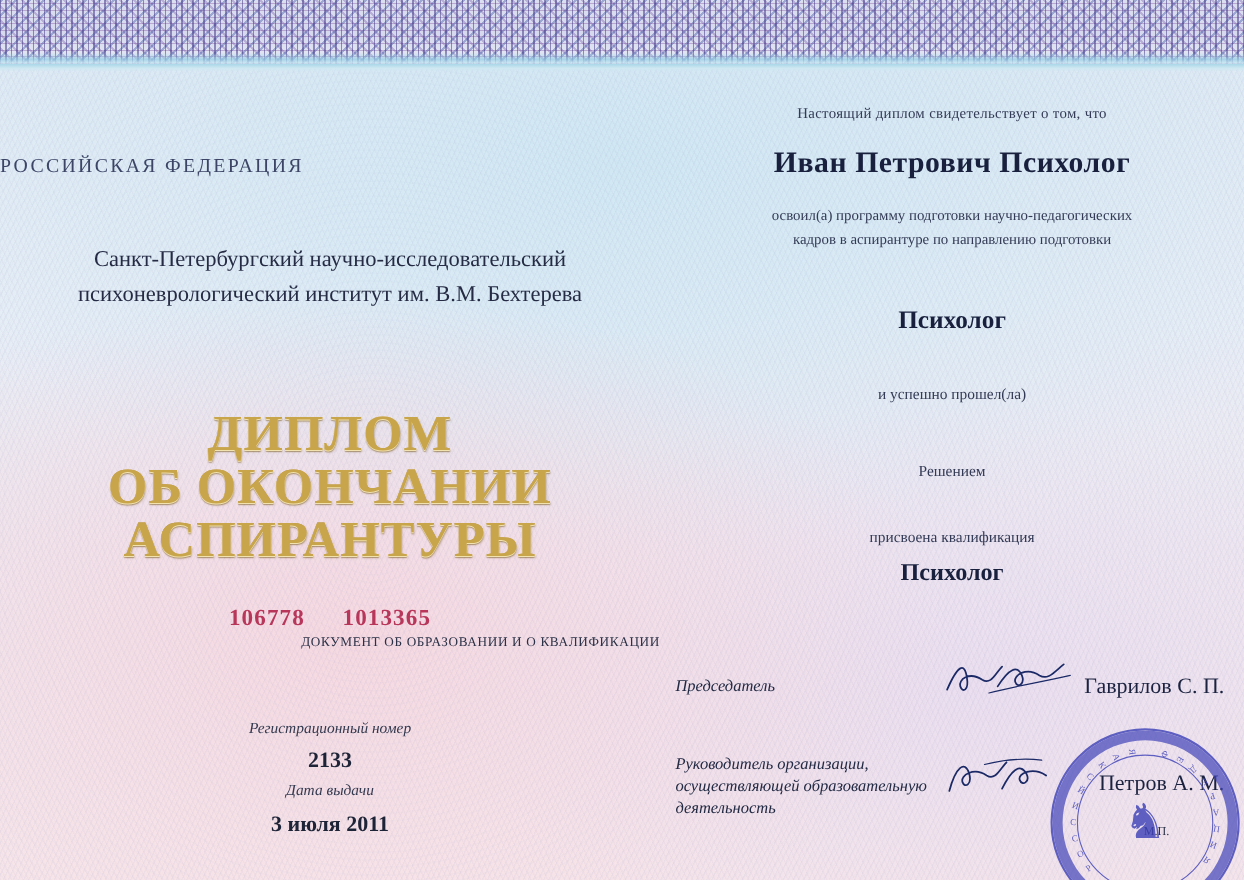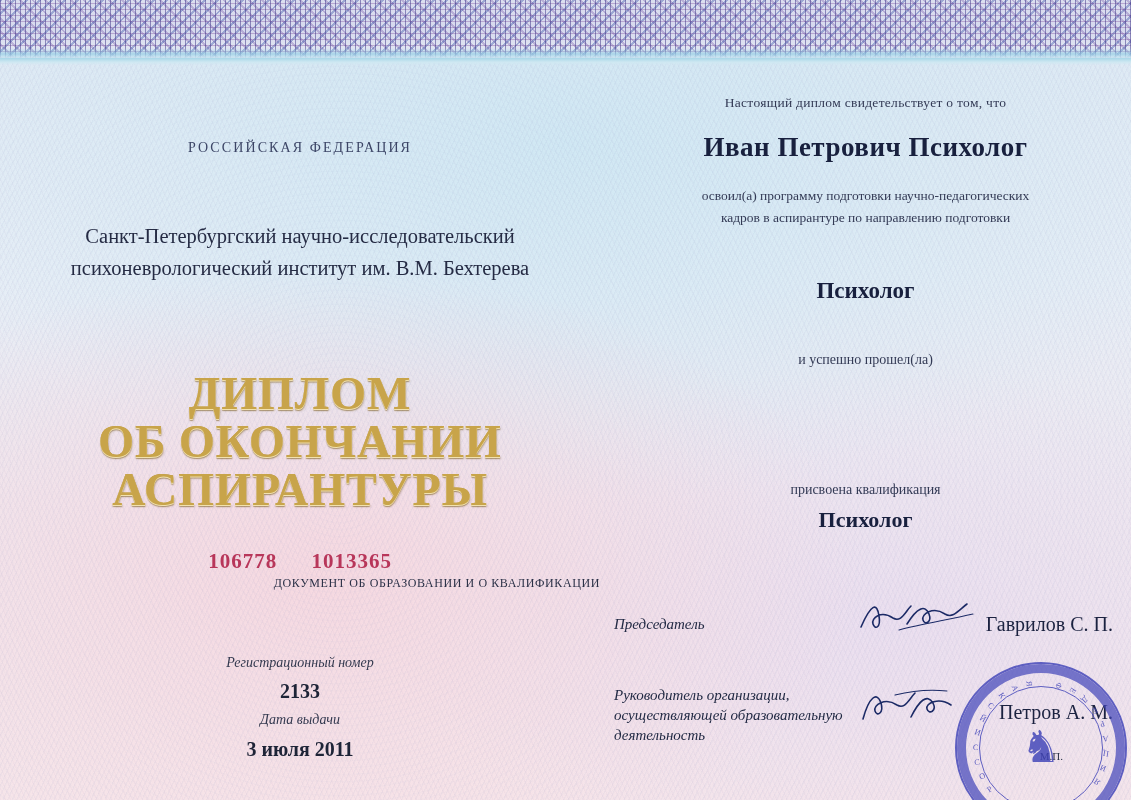--- a/index.html
+++ b/index.html
@@ -68,22 +68,22 @@
   }
   .col-right {
     position: absolute;
     left: 600px; top: 70px;
     width: 531px; height: 730px;
   }
 
   .ru-federation {
     position: absolute;
     top: 70px; left: 0; width: 600px;
-    text-align: center;
-    font-size: 14px;
+    text-align: left;
+    font-size: 18px;
     letter-spacing: 2.1px;
     color: #3c4566;
   }
   .institute {
     position: absolute;
     top: 150px; left: 0; width: 600px;
     text-align: center;
     font-size: 20.5px;
     line-height: 32px;
     color: #252b44;
@@ -366,20 +366,21 @@
 
     <div class="r-program">
       <div>освоил(а) программу подготовки научно-педагогических</div>
       <div>кадров в аспирантуре по направлению подготовки</div>
     </div>
 
     <div class="r-direction">Психолог</div>
 
     <div class="r-passed">и успешно прошел(ла)</div>
 
+    <div class="r-decision">Решением</div>
 
     <div class="r-qual-label">присвоена квалификация</div>
     <div class="r-qual-value">Психолог</div>
 
     <div class="sig-row sig-chairman">
       <div class="role">Председатель</div>
       <div class="scribble">
         <svg viewBox="0 0 130 42" width="130" height="42" aria-hidden="true">
           <path class="svg-ink" d="M6,33 C16,10 22,8 24,22 C26,34 20,36 18,30 C16,24 26,16 38,24 C46,29 50,18 56,12"></path>
           <path class="svg-ink" d="M52,30 C62,14 70,10 74,20 C77,28 70,32 68,26 C66,20 78,12 90,20 C98,25 104,16 112,10"></path>

